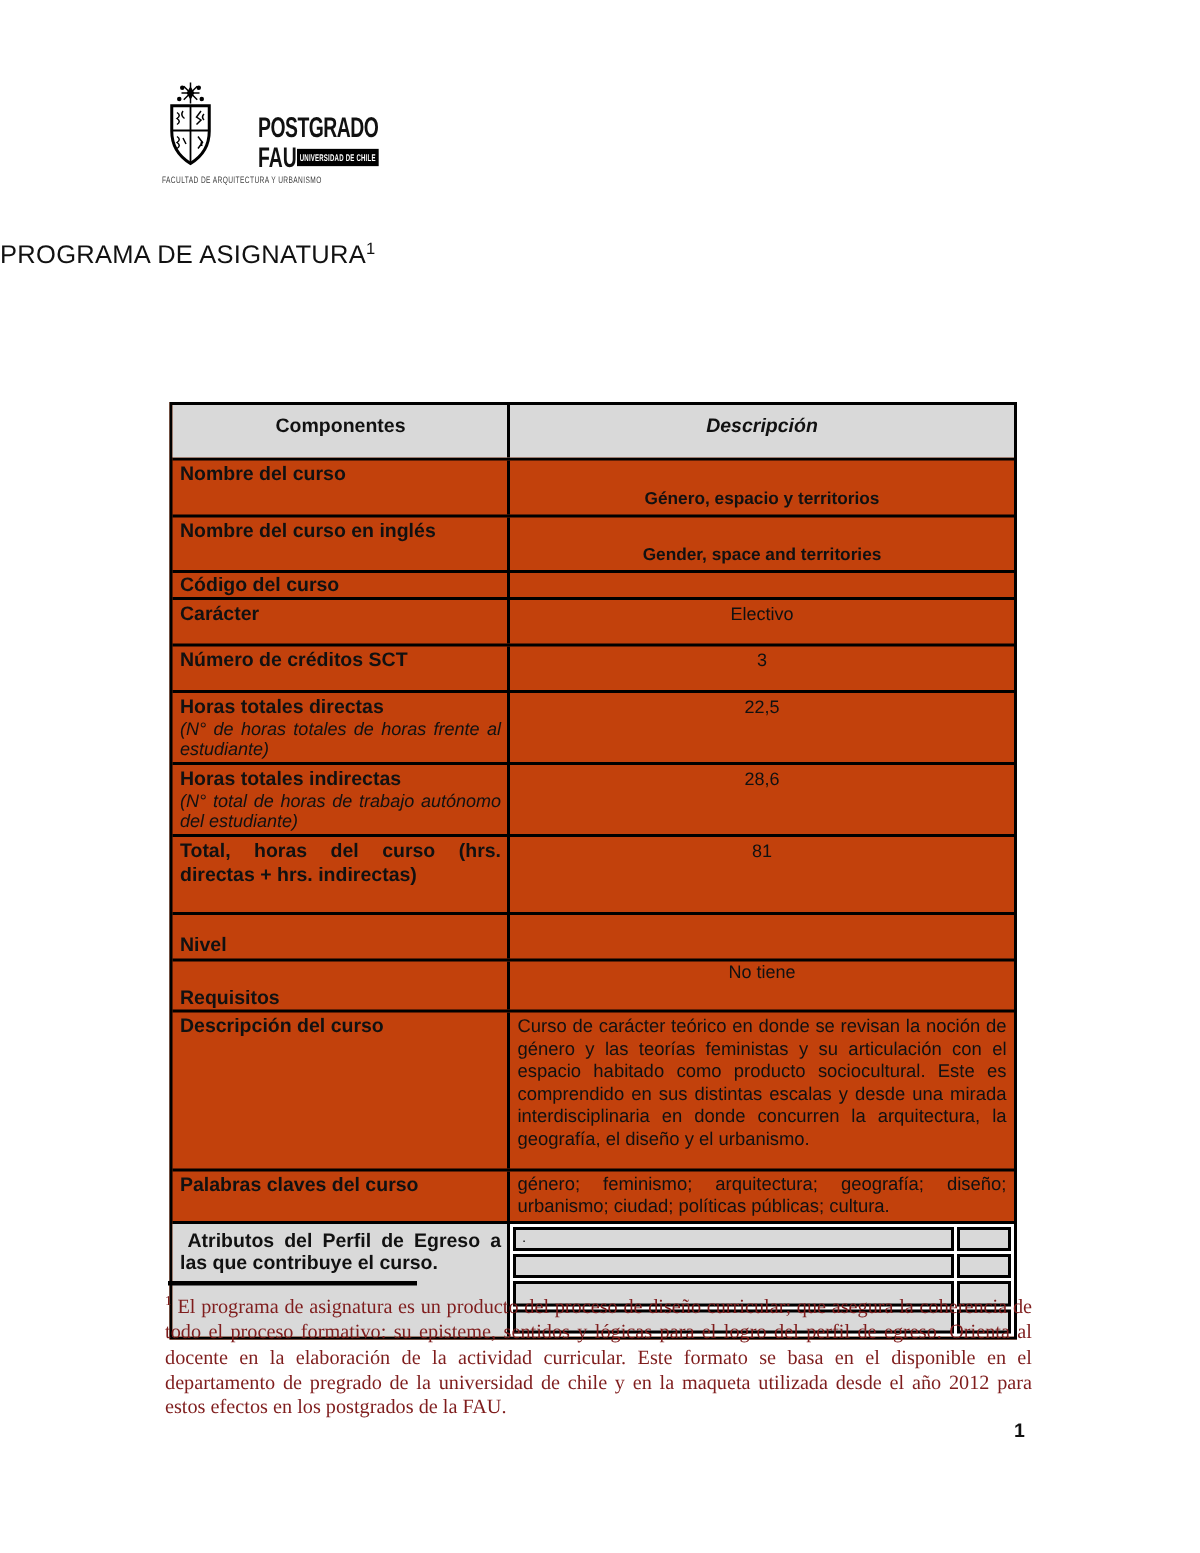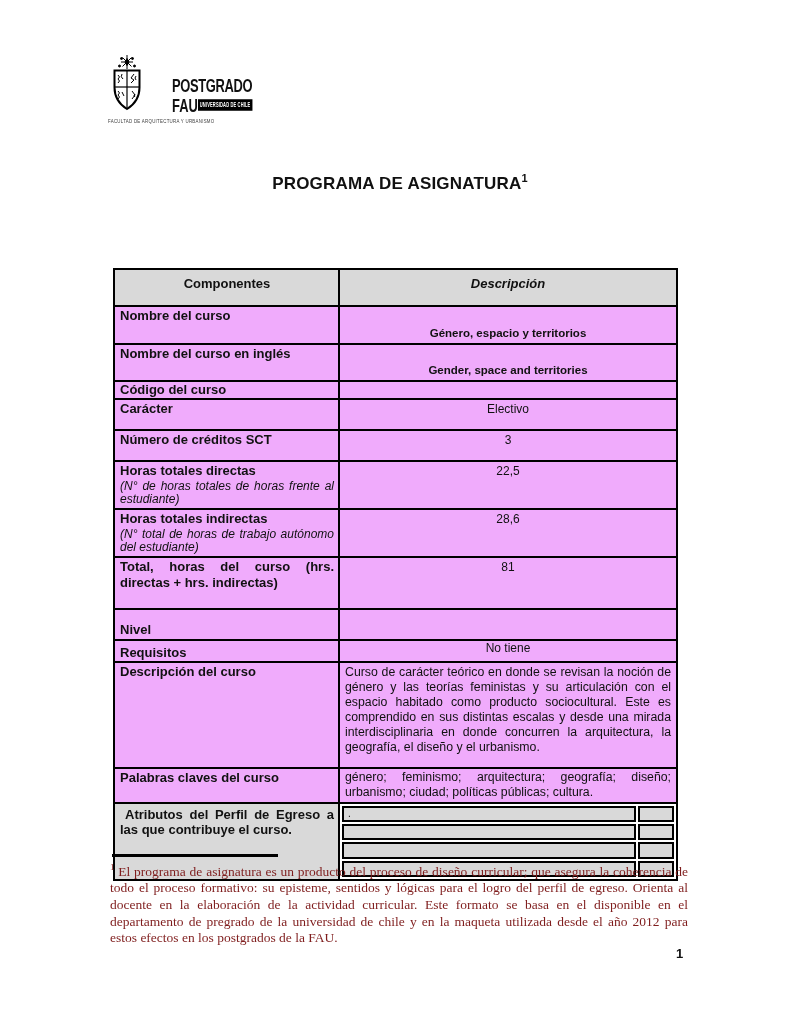--- a/index.html
+++ b/index.html
@@ -28,33 +28,33 @@
     transform:scale(0.45,0.72); transform-origin:left center; display:inline-block;
   }
   .logo-sub {
     position:absolute; left:0; top:63px; font-size:10px; color:#3d3d3d;
     letter-spacing:0.6px; white-space:nowrap;
     transform:scale(0.44,0.62); transform-origin:left top;
   }
 
   
   .title {
-    position:absolute; left:0; right:0; top:172px; text-align:center;
-    font-size:17px; font-weight:700; letter-spacing:0.2px;
+    position:absolute; left:0; right:0; top:160px; text-align:left;
+    font-size:17px; font-weight:400; letter-spacing:0.2px;
   }
   .title sup { font-size:11px; }
   .heading {
     position:absolute; left:110px; top:235px;
     font-size:13.5px; font-weight:700; letter-spacing:0.1px;
   }
 
   
   .doc-table {
     position:absolute; left:113px; top:268px; width:565px;
-    border:2px solid #000; background:#f0abfc;
+    border:2px solid #000; background:#c2410c;
   }
   .row { display:flex; border-bottom:2px solid #000; }
   .row:last-child { border-bottom:none; }
   .cell-l {
     width:225px; border-right:2px solid #000; padding:1px 4px 1px 5px;
     font-weight:700; font-size:13px; line-height:1.18; flex-shrink:0;
   }
   .cell-r { flex:1; font-size:12px; padding:0 6px; line-height:1.2; min-width:0; }
   .hdr {
     background:#d9d9d9; text-align:center; padding-top:6px;
@@ -183,21 +183,21 @@
       </div>
       <div class="cell-r v-top">81</div>
     </div>
 
     <div class="row" style="min-height:17px">
       <div class="cell-l" style="padding-top:12px">Nivel</div>
       <div class="cell-r v-top"></div>
     </div>
 
     <div class="row" style="min-height:17px">
-      <div class="cell-l" style="padding-top:4px">Requisitos</div>
+      <div class="cell-l" style="padding-top:16px">Requisitos</div>
       <div class="cell-r v-top" style="padding-top:0">No tiene</div>
     </div>
 
     <div class="row" style="min-height:106px">
       <div class="cell-l">Descripción del curso</div>
       <div class="cell-r v-justify">Curso de carácter teórico en donde se revisan la noción de género y las teorías feministas y su articulación con el espacio habitado como producto sociocultural. Este es comprendido en sus distintas escalas y desde una mirada interdisciplinaria en donde concurren la arquitectura, la geografía, el diseño y el urbanismo.</div>
     </div>
 
     <div class="row" style="min-height:30px">
       <div class="cell-l">Palabras claves del curso</div>

